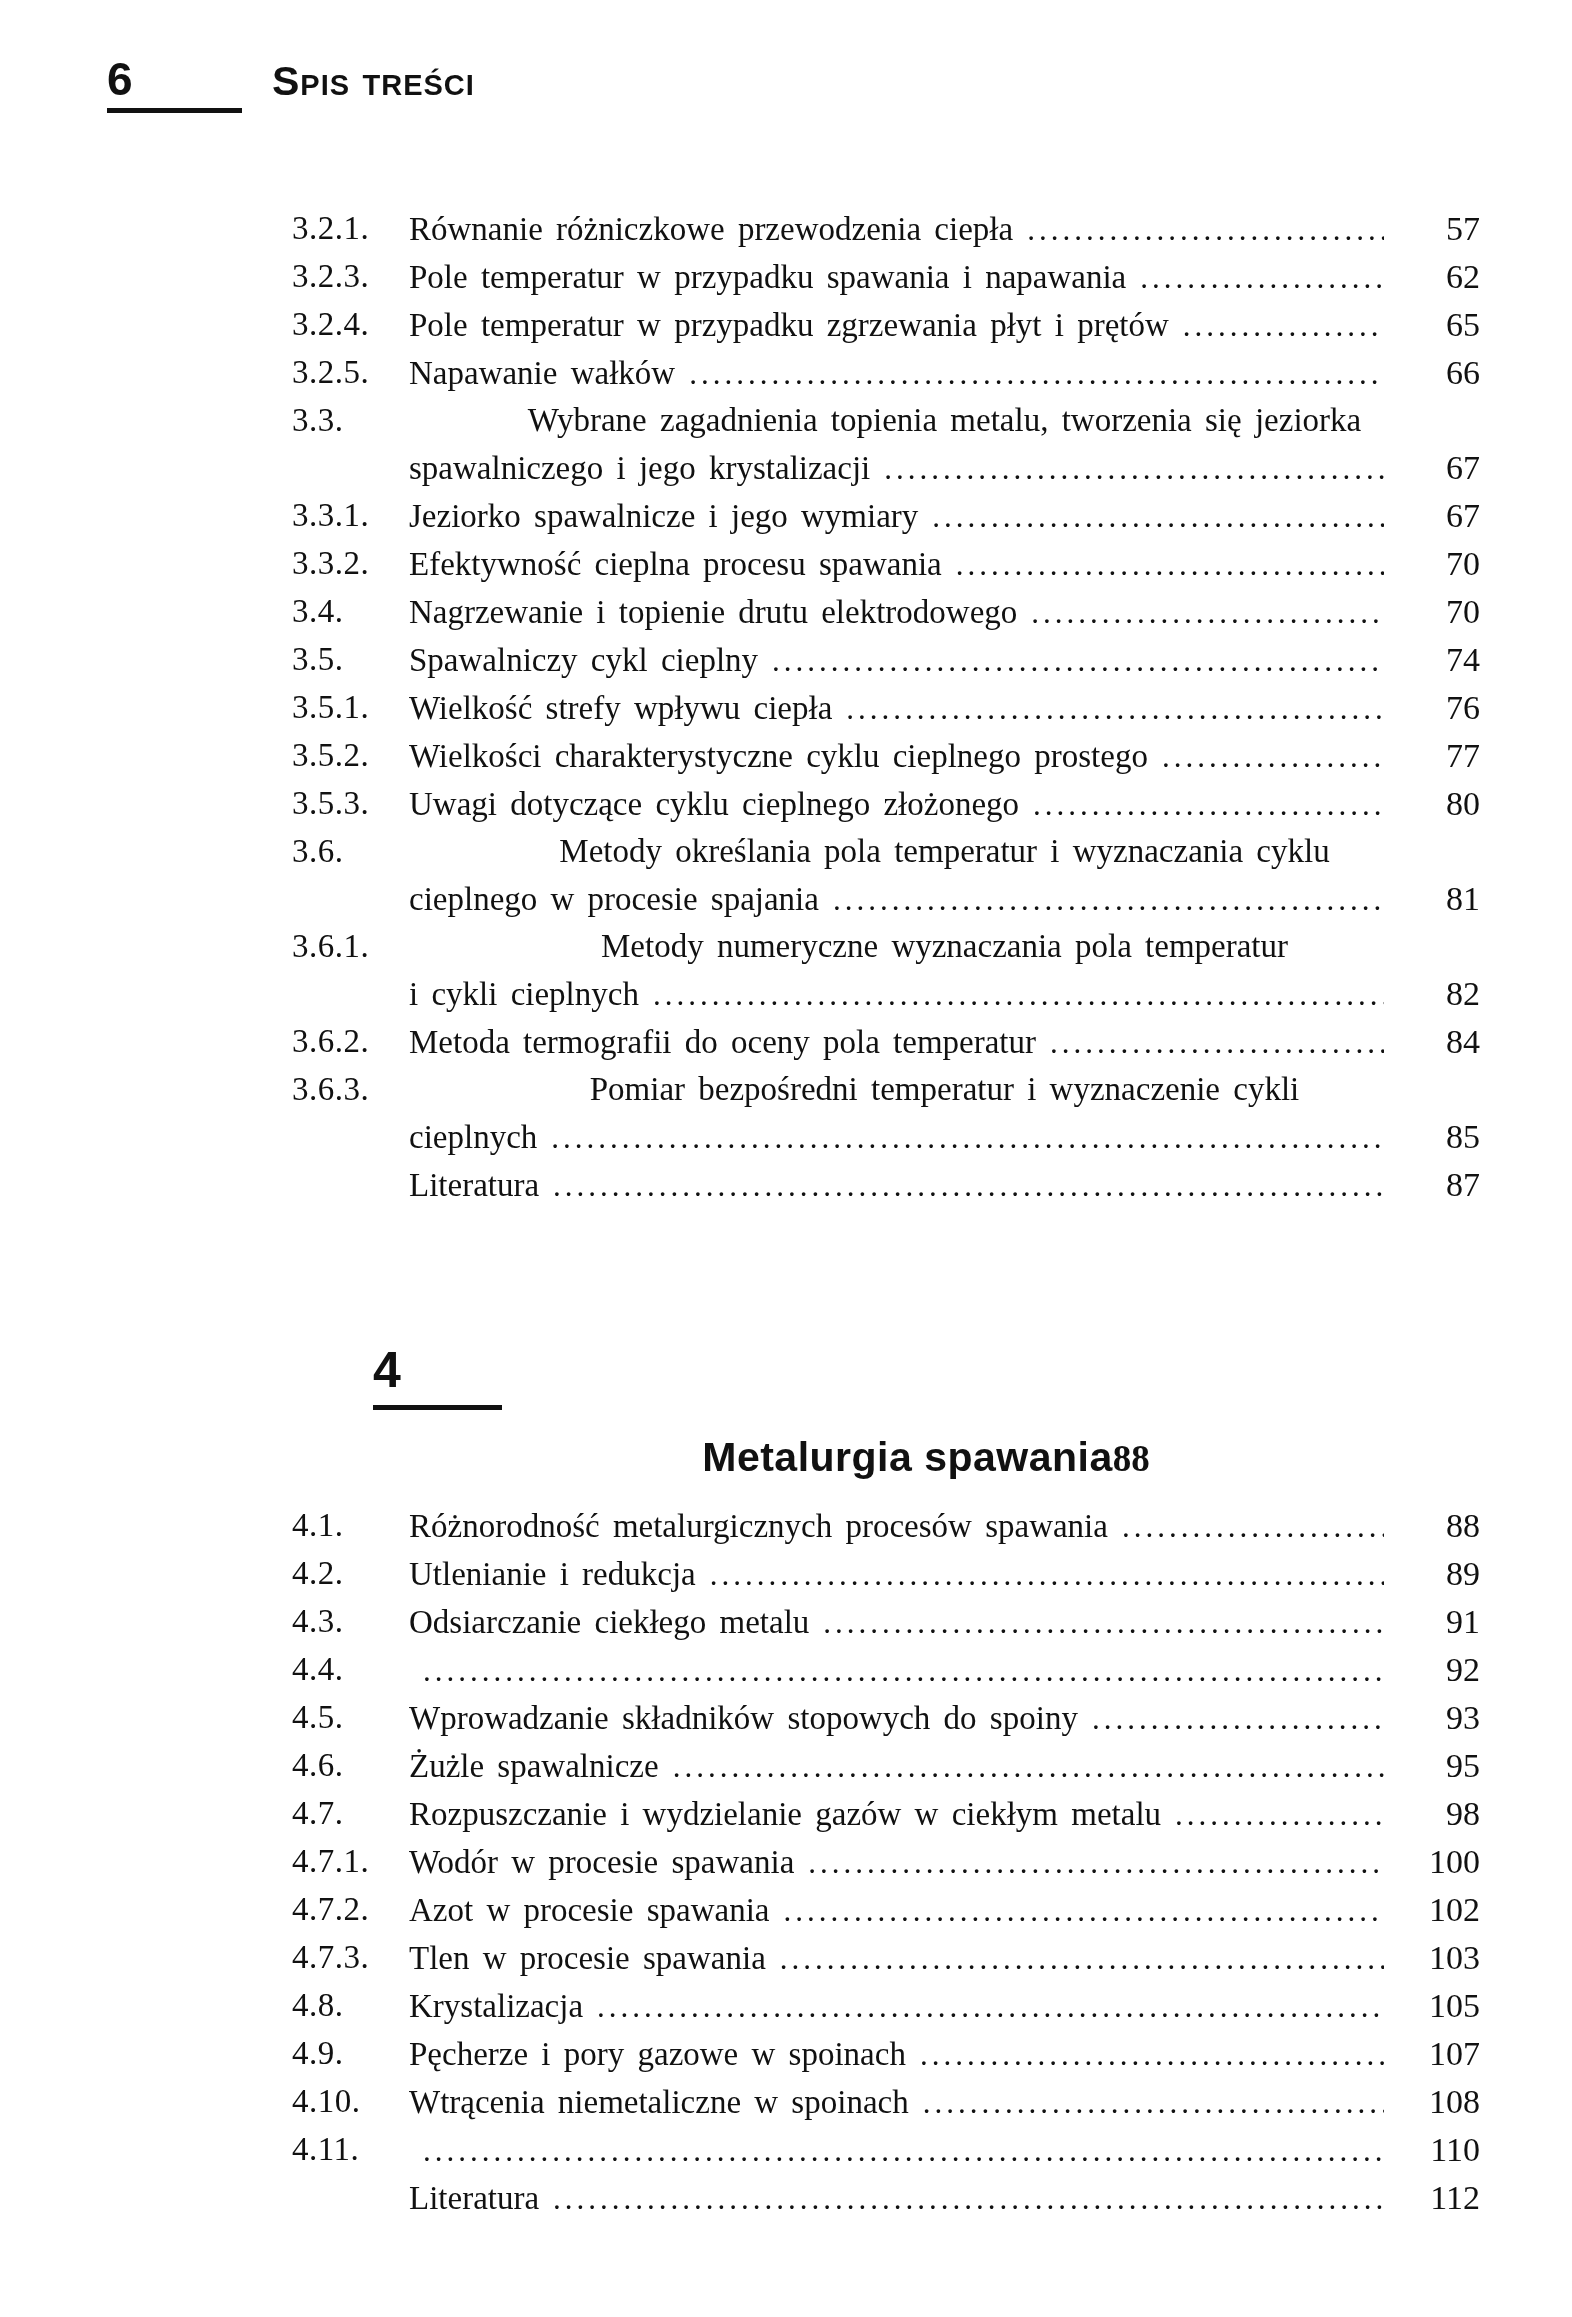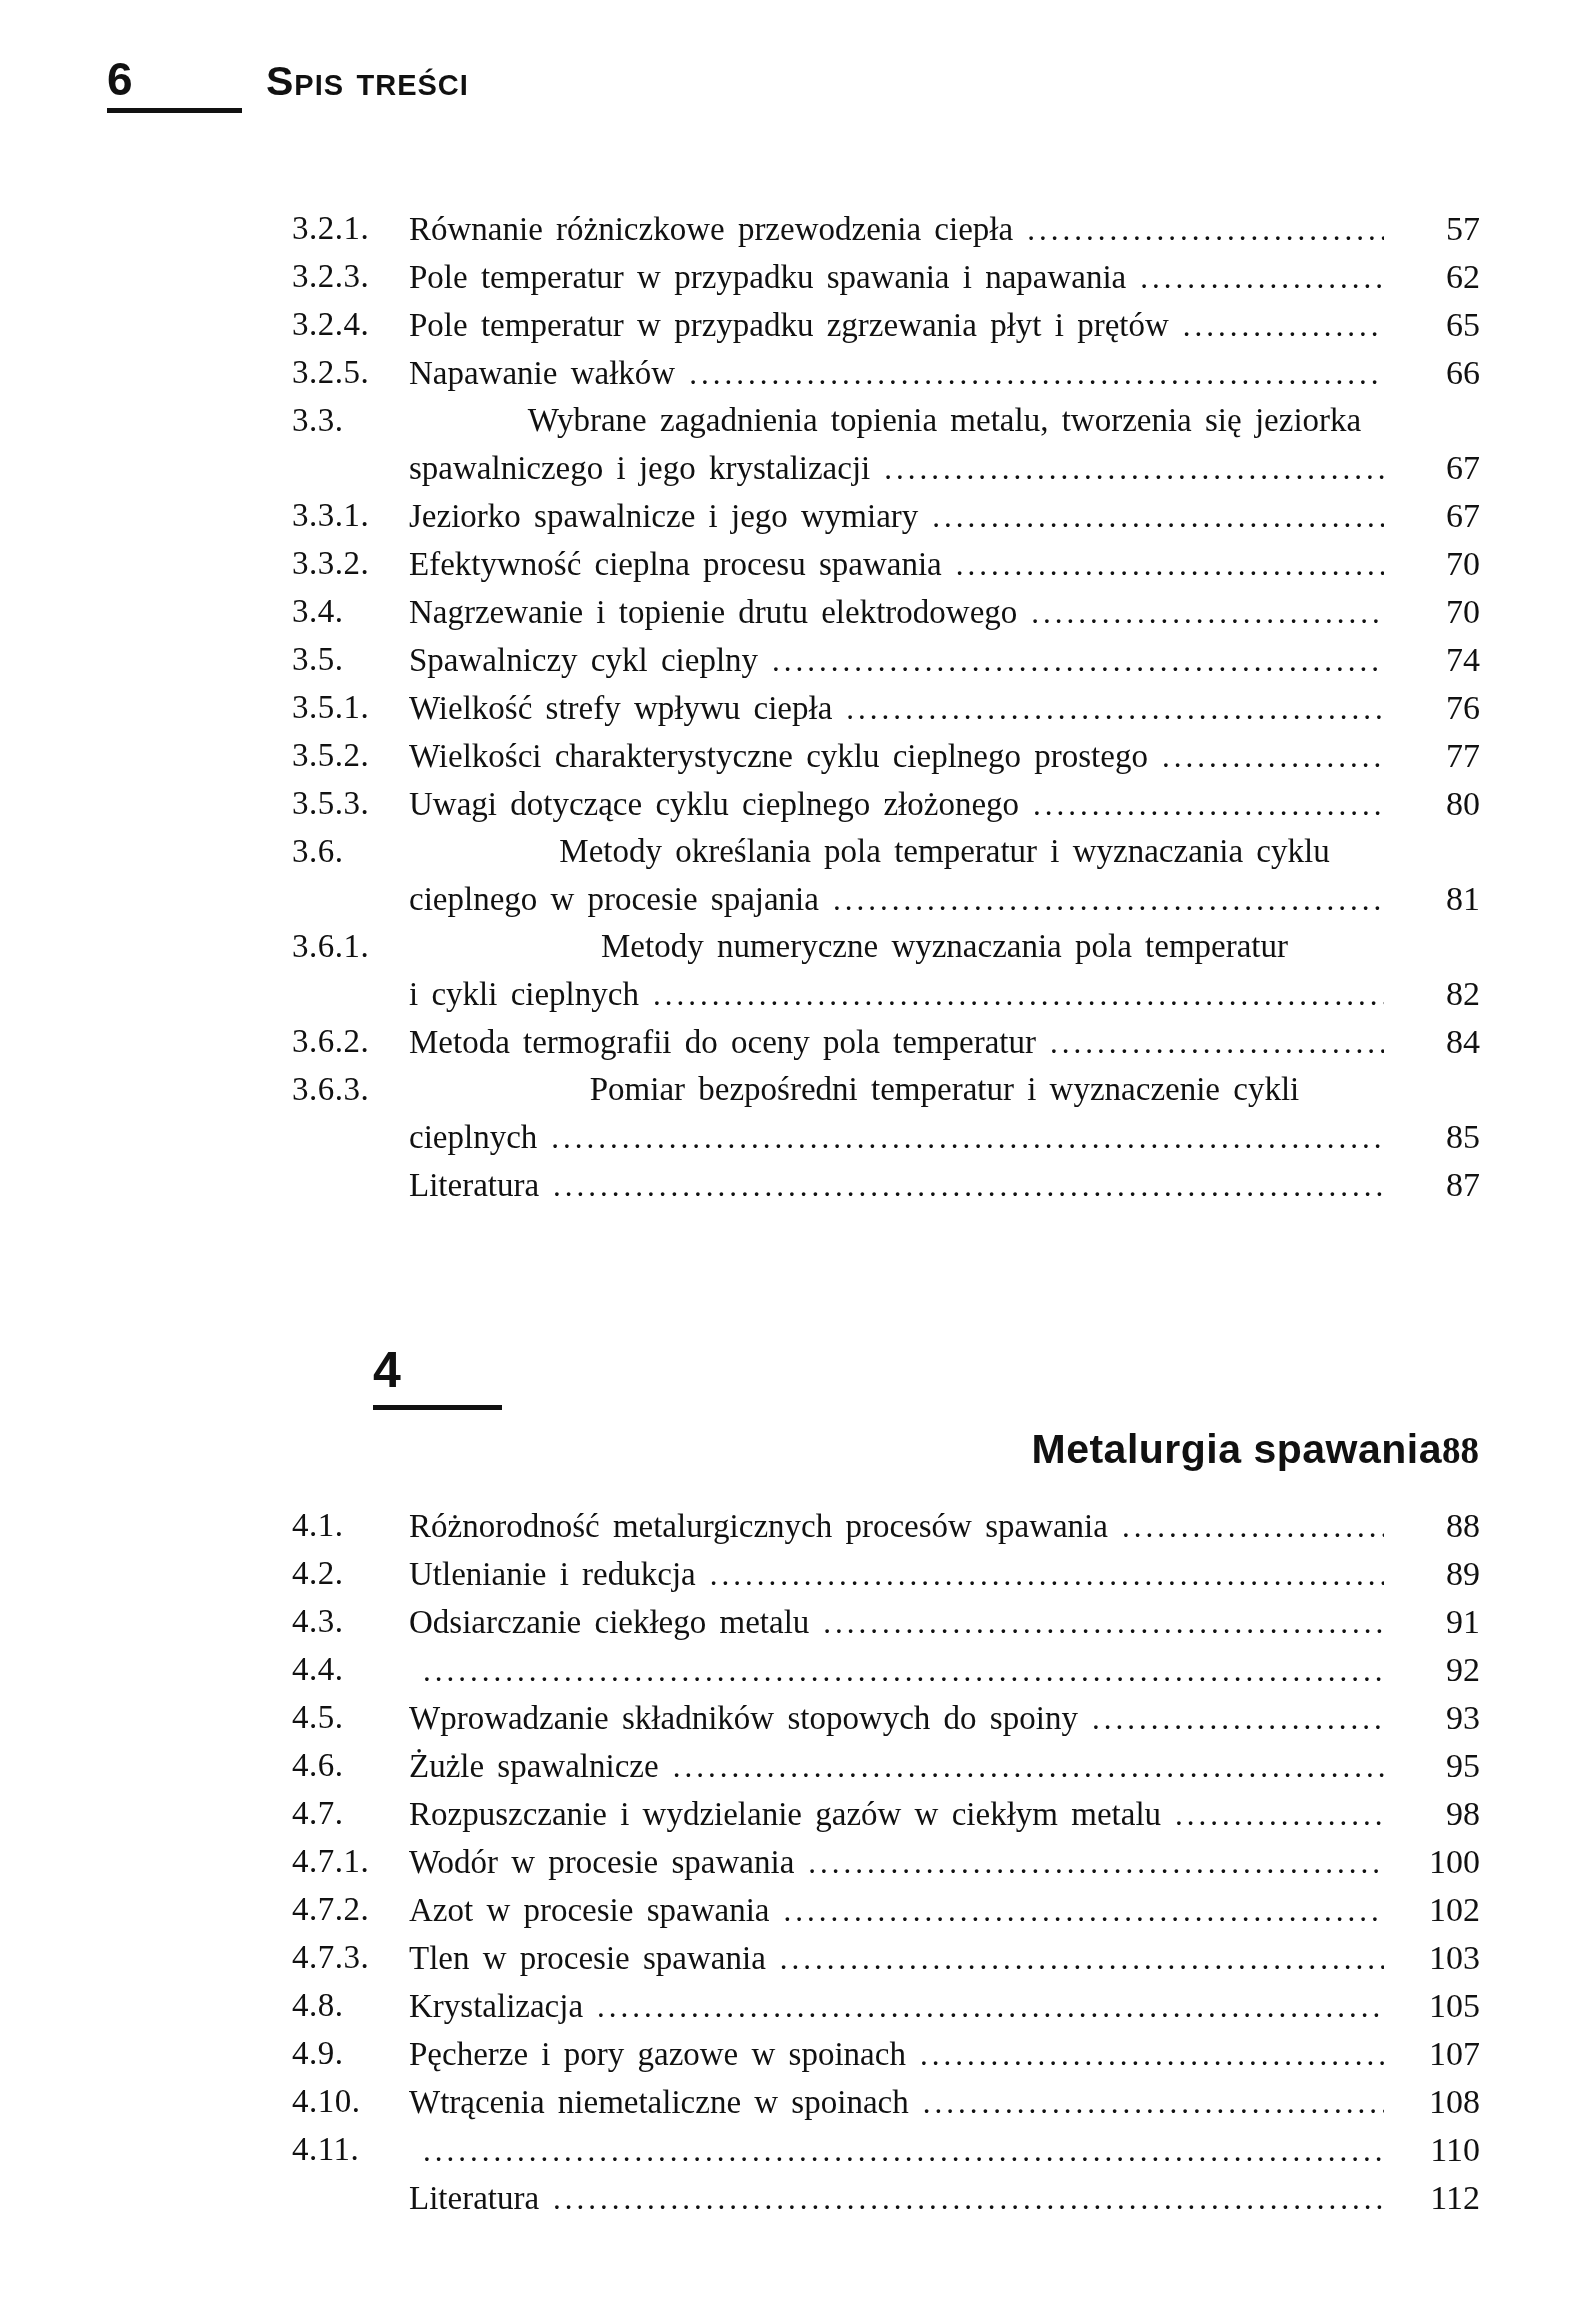--- a/index.html
+++ b/index.html
@@ -24,21 +24,21 @@
     display: inline-block;
     width: 135px;
     font-size: 46px; line-height: 1;
     border-bottom: 5px solid #111;
     padding-bottom: 6px;
   }
   .running-title {
     font-variant: small-caps;
     font-size: 41px; line-height: 1;
     letter-spacing: 1px;
-    margin-left: 24px;
+    margin-left: 30px;
   }
 
   
   .toc-block { position: absolute; left: 262px; width: 1218px; }
   #block-ch3 { top: 205px; }
   #block-ch4 { top: 1502px; }
 
   .toc-entry { display: flex; }
   .num {
     flex: none; width: 117px;
@@ -68,22 +68,22 @@
     position: absolute; left: 373px; top: 1345px; width: 1106px;
     font-family: "Liberation Sans", sans-serif; font-weight: bold;
   }
   .chapter-number {
     display: inline-block; width: 129px;
     font-size: 50px; line-height: 1;
     border-bottom: 5px solid #111;
     padding-bottom: 10px;
   }
   .chapter-title-row {
-    display: flex; justify-content: flex-end; align-items: baseline;
-    margin-top: 16px;
+    display: flex; justify-content: center; align-items: baseline;
+    margin-top: 24px;
   }
   .chapter-title { font-size: 41px; letter-spacing: 0.5px; }
   .chapter-page { font-family: "Liberation Serif", serif; font-size: 37px; }
 </style>
 </head>
 <body>
 
 <div class="page">
 
   <header class="page-header">

